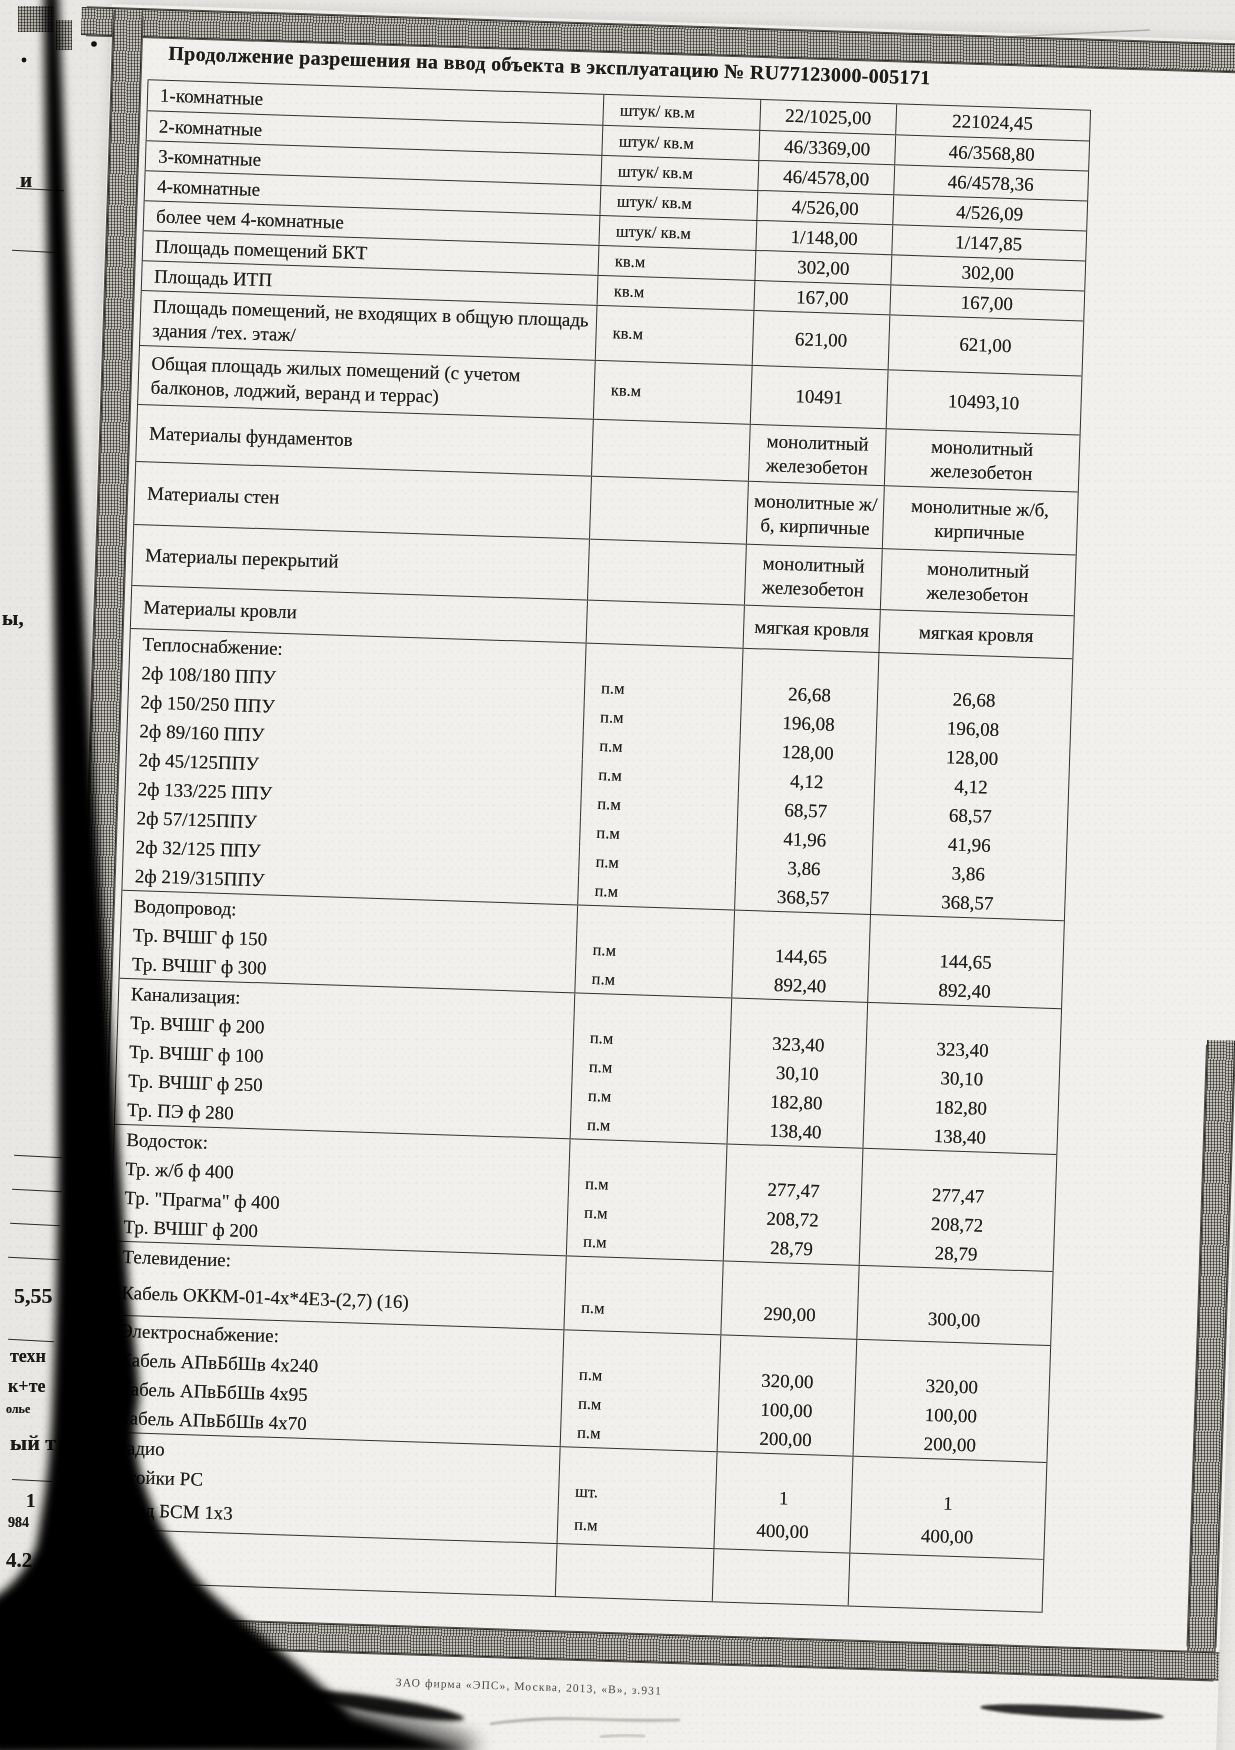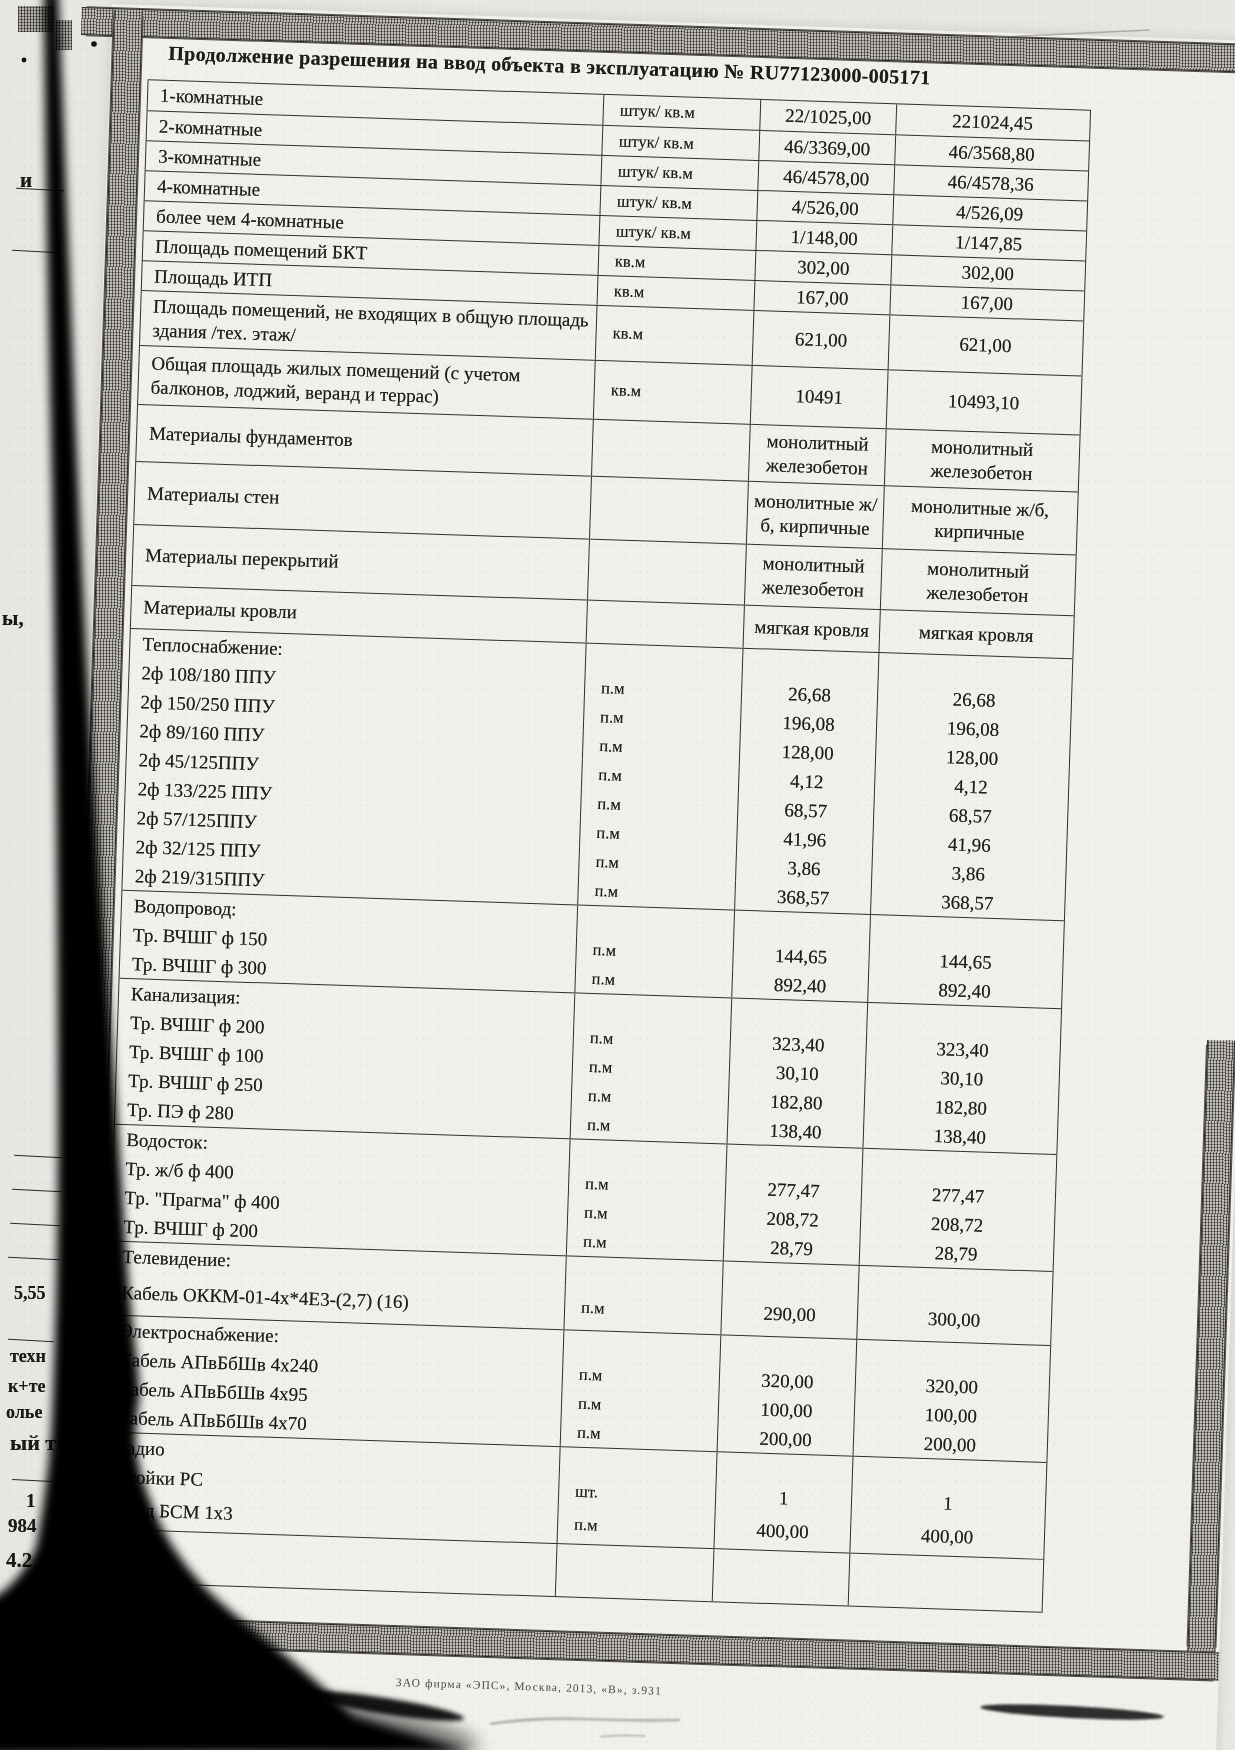--- a/index.html
+++ b/index.html
@@ -89,29 +89,29 @@
     <div class="frag block" style="left: 18px; top: 6px; width: 36px; height: 26px;"></div>
     <div class="frag block" style="left: 56px; top: 20px; width: 16px; height: 30px;"></div>
     <div class="frag text" style="left: 20px; top: 168px; font-size: 21px;">и</div>
     <div class="frag line" style="left: 16px; top: 189px; width: 48px;"></div>
     <div class="frag line" style="left: 12px; top: 251px; width: 48px;"></div>
     <div class="frag text" style="left: 2px; top: 606px; font-size: 21px;">ы,</div>
     <div class="frag line" style="left: 14px; top: 1156px; width: 48px;"></div>
     <div class="frag line" style="left: 12px; top: 1190px; width: 50px;"></div>
     <div class="frag line" style="left: 10px; top: 1224px; width: 50px;"></div>
     <div class="frag line" style="left: 8px; top: 1258px; width: 52px;"></div>
-    <div class="frag text" style="left: 14px; top: 1283px; font-size: 18px;">5,55</div>
+    <div class="frag text" style="left: 14px; top: 1283px; font-size: 22px;">5,55</div>
     <div class="frag line" style="left: 8px; top: 1340px; width: 46px;"></div>
     <div class="frag text" style="left: 10px; top: 1346px; font-size: 18px;">техн</div>
     <div class="frag text" style="left: 8px; top: 1376px; font-size: 18px;">к+те</div>
-    <div class="frag text" style="left: 6px; top: 1402px; font-size: 18px;">олье</div>
+    <div class="frag text" style="left: 6px; top: 1402px; font-size: 12px;">олье</div>
     <div class="frag text" style="left: 10px; top: 1430px; font-size: 22px;">ый т</div>
     <div class="frag line" style="left: 12px; top: 1480px; width: 40px;"></div>
     <div class="frag text" style="left: 26px; top: 1490px; font-size: 19px;">1</div>
-    <div class="frag text" style="left: 8px; top: 1515px; font-size: 19px;">984</div>
+    <div class="frag text" style="left: 8px; top: 1515px; font-size: 14px;">984</div>
     <div class="frag text" style="left: 6px; top: 1548px; font-size: 21px;">4.2</div>
   </div>
 
 <div class="page">
   <div class="band h top"></div>
   <div class="band v left"></div>
   <div class="band v right"></div>
   <div class="band h bottom"></div>
 
   <div class="doc-title">Продолжение разрешения на ввод объекта в эксплуатацию № RU77123000-005171</div>

